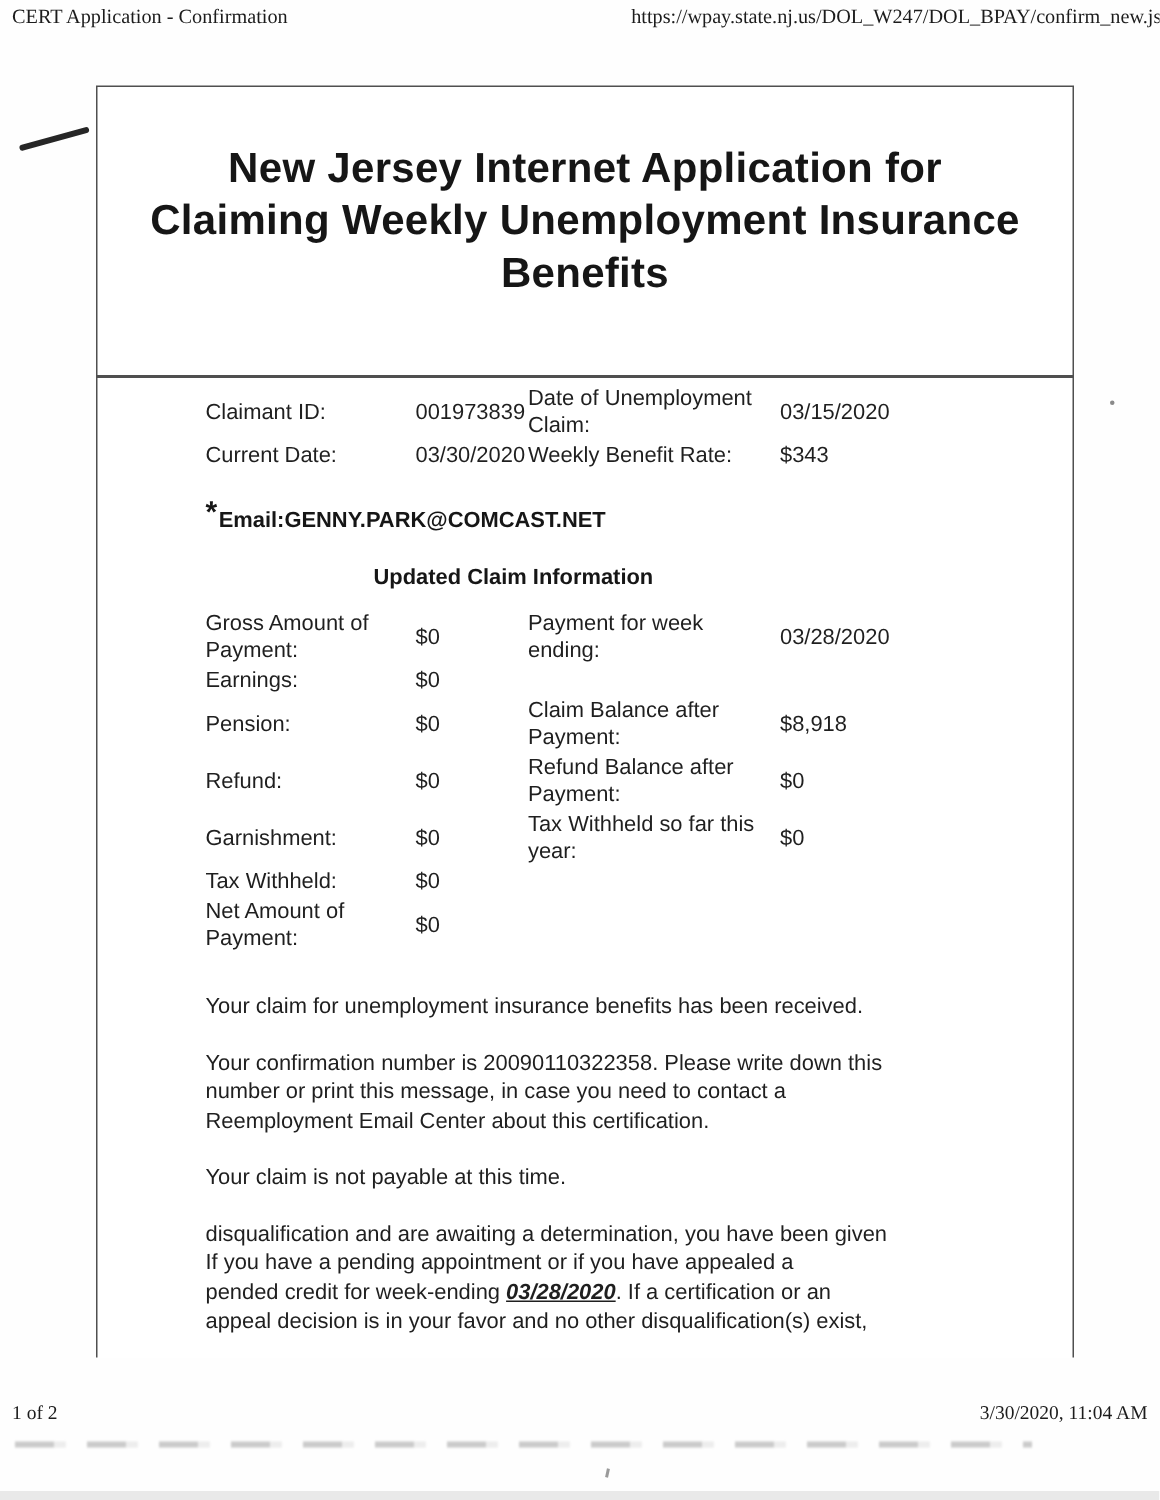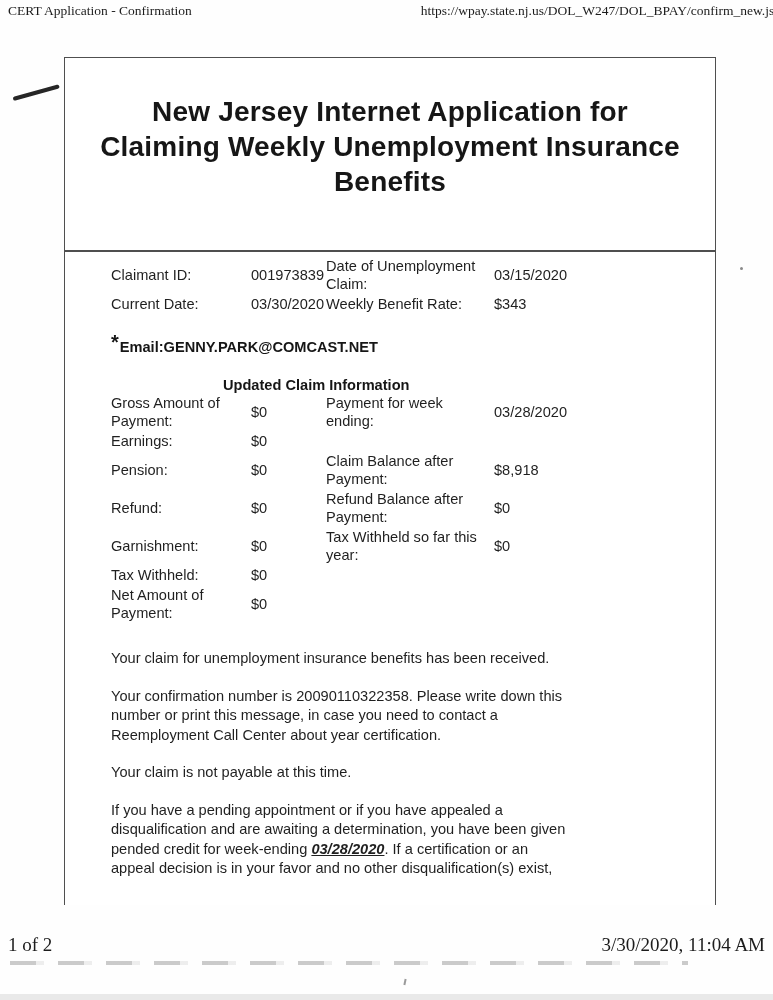--- a/index.html
+++ b/index.html
@@ -12,21 +12,21 @@
   
   .print-header {
     position:absolute; top:3px; left:8px; right:-8px;
     display:flex; justify-content:space-between;
     font-family:"Liberation Serif", serif; font-size:13.5px; color:#1c1c1c;
   }
   .print-header .url { white-space:nowrap; }
   .print-footer {
     position:absolute; top:934px; left:8px; right:8px;
     display:flex; justify-content:space-between;
-    font-family:"Liberation Serif", serif; font-size:19px; color:#1c1c1c;
+    font-family:"Liberation Serif", serif; font-size:13px; color:#1c1c1c;
   }
 
   
   .pen-mark {
     position:absolute; left:13px; top:97px; width:48px; height:3.5px;
     background:#262626; border-radius:2px;
     transform:rotate(-15.5deg); transform-origin:left center;
   }
   .annotation-b {
     position:absolute; left:67px; top:84px;
@@ -40,39 +40,39 @@
     text-align:center; padding-top:36px; background:#fff;
   }
   .doc-title div {
     font-size:28px; font-weight:bold; line-height:35px; color:#161616;
     letter-spacing:0.2px;
   }
   .content-box {
     position:absolute; left:64px; top:252px; width:652px; height:653px;
     box-sizing:border-box;
     border-left:1.5px solid #4f4f4f; border-right:1.5px solid #4f4f4f;
-    padding:4px 0 0 46px; font-size:14.6px; background:#fff;
+    padding:4px 0 0 72px; font-size:14.6px; background:#fff;
   }
 
   table { border-collapse:collapse; }
   td { padding:1px 0; line-height:18px; vertical-align:middle; font-size:14.6px; color:#1f1f1f; }
   col.c-label1 { width:140px; }
   col.c-value1 { width:75px; }
   col.c-label2 { width:168px; }
   col.c-value2 { width:120px; }
   td.value { white-space:nowrap; }
 
   .email-line { margin-top:20px; font-weight:bold; color:#161616; }
   .email-line .asterisk {
     display:inline-block; font-size:20px; transform:translateY(-3px);
     margin-right:1px;
   }
   .section-heading { margin-top:20px; margin-left:112px; font-weight:bold; color:#161616; }
 
-  .payment-table { }
+  .payment-table { margin-top:13px; }
 
   .paragraphs { margin-top:26px; width:500px; }
   .para { margin-bottom:18px; }
   .para .line { line-height:19.5px; }
   .p4-date { font-weight:bold; font-style:italic; text-decoration:underline; }
 
   
   .dot-artifact {
     position:absolute; left:740px; top:267px; width:3px; height:3px;
     background:#8a8a8a; border-radius:50%;
@@ -197,28 +197,28 @@
   </tbody>
     </table>
 
   <div class="paragraphs">
     <div class="para">
       <div class="line">Your claim for unemployment insurance benefits has been received.</div>
     </div>
     <div class="para">
       <div class="line">Your confirmation number is 20090110322358. Please write down this</div>
       <div class="line">number or print this message, in case you need to contact a</div>
-      <div class="line">Reemployment Call Center about year certification.</div>
+      <div class="line">Reemployment Email Center about this certification.</div>
     </div>
     <div class="para">
       <div class="line">Your claim is not payable at this time.</div>
     </div>
     <div class="para">
+      <div class="line">disqualification and are awaiting a determination, you have been given</div>
       <div class="line">If you have a pending appointment or if you have appealed a</div>
-      <div class="line">disqualification and are awaiting a determination, you have been given</div>
       <div class="line"><span>pended credit for week-ending </span><span class="p4-date">03/28/2020</span><span>. If a certification or an</span></div>
       <div class="line">appeal decision is in your favor and no other disqualification(s) exist,</div>
     </div>
   </div>
 </div>
 
 <div class="print-footer">
   <span>1 of 2</span>
   <span>3/30/2020, 11:04 AM</span>
 </div>

